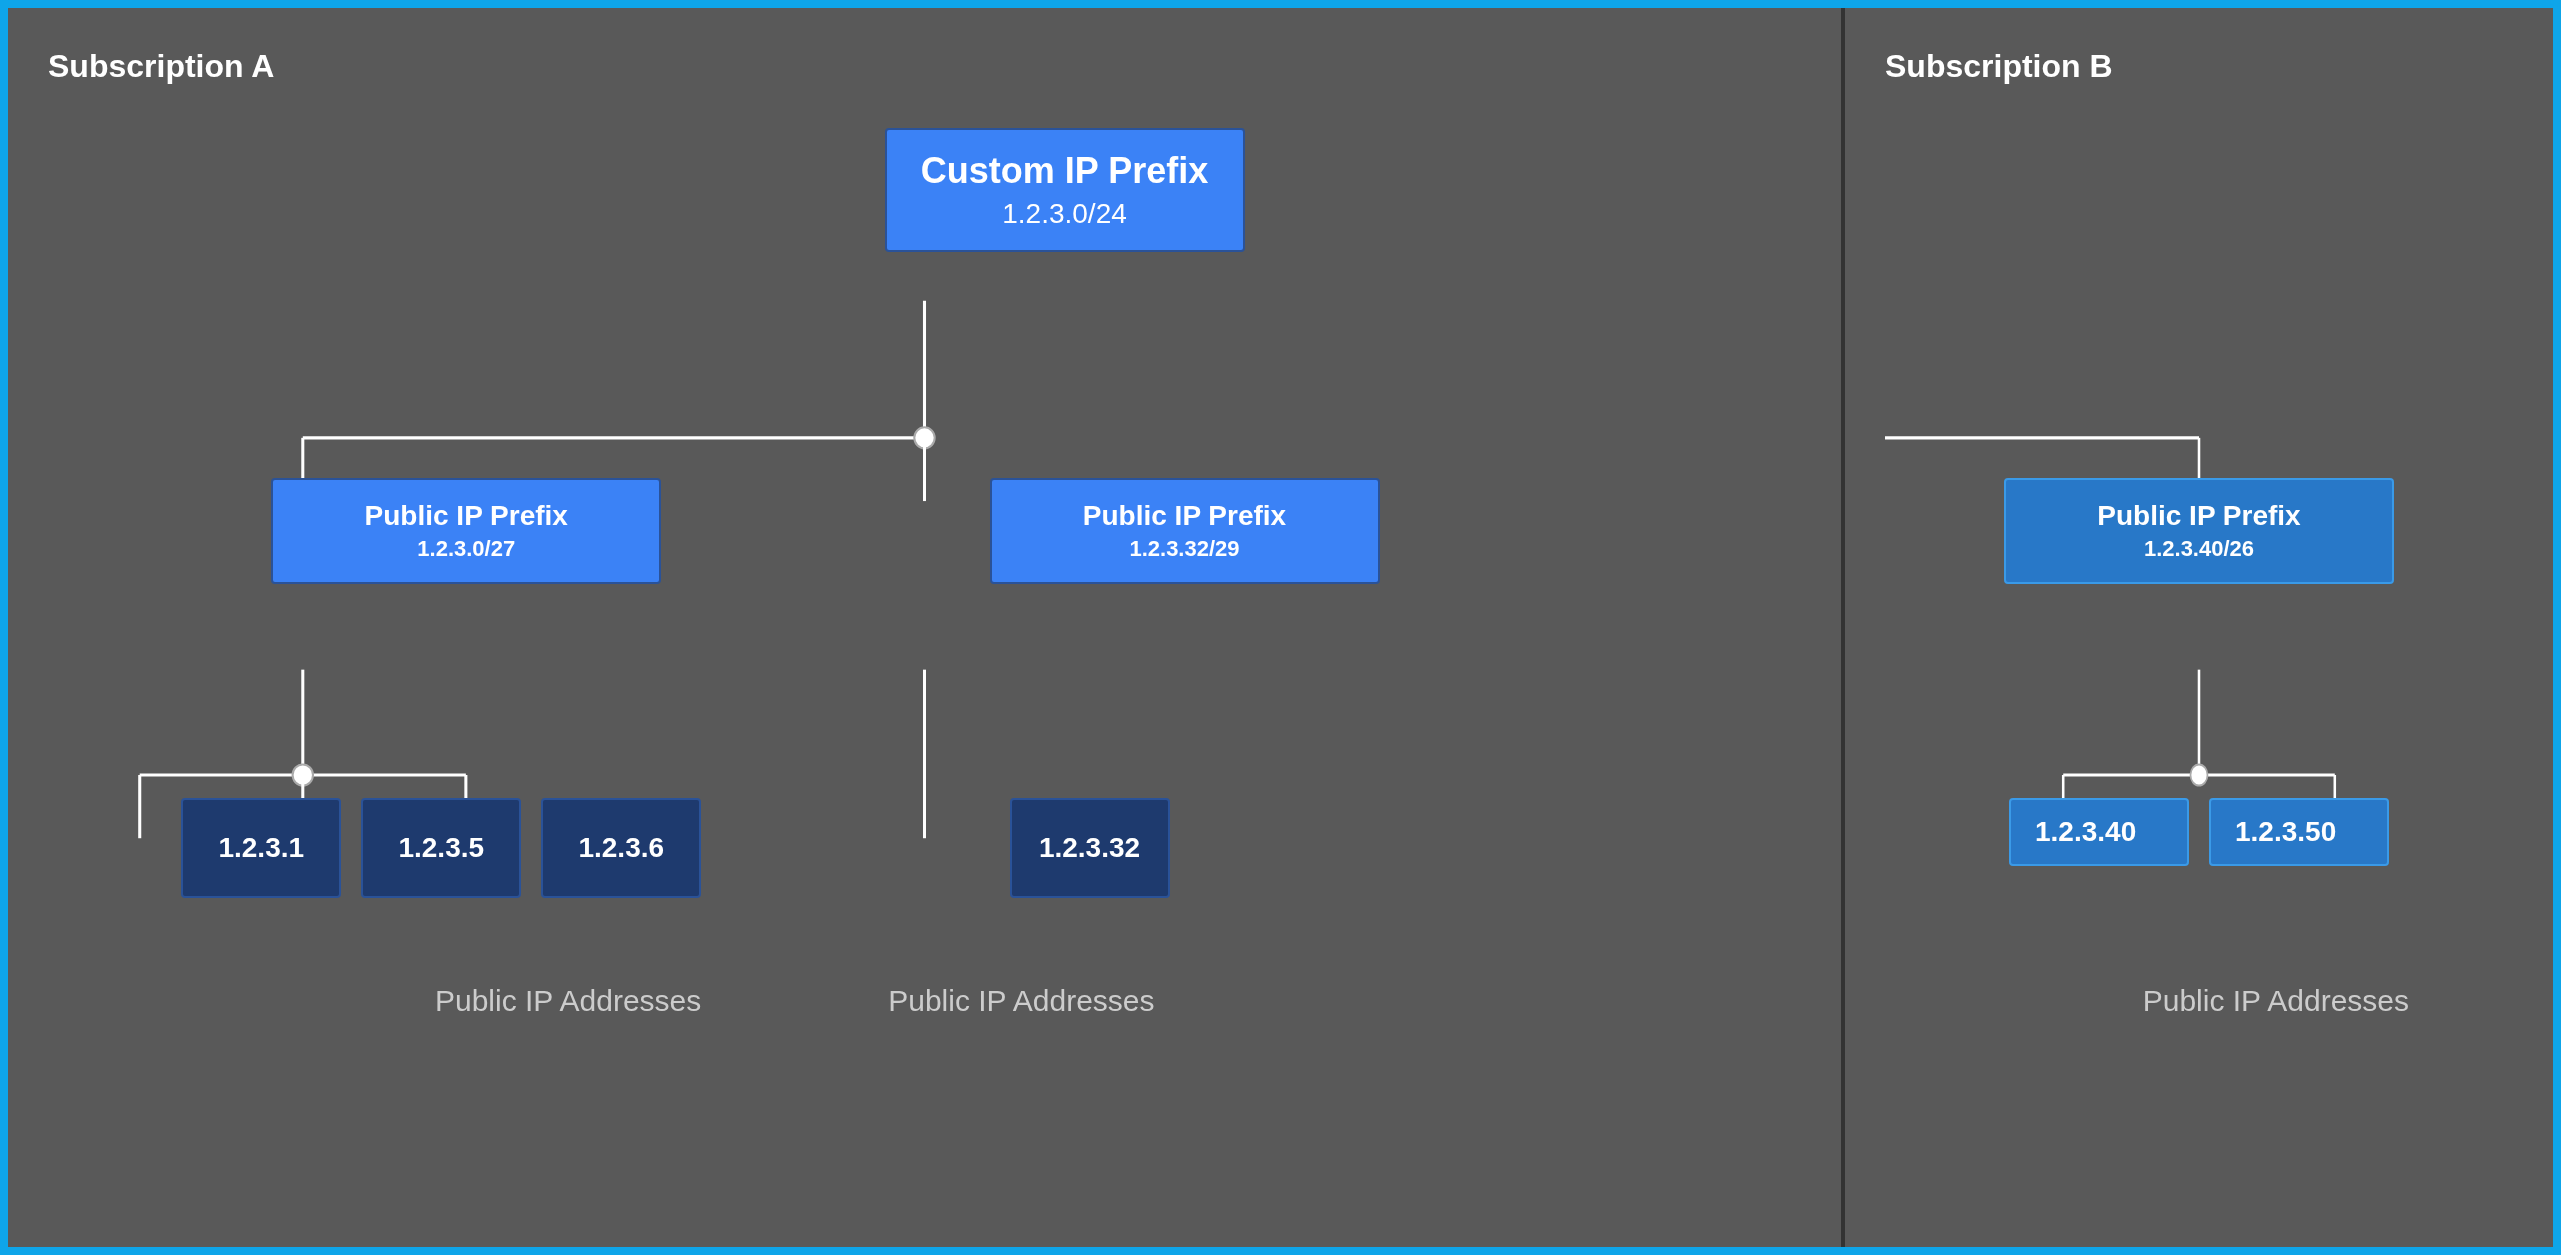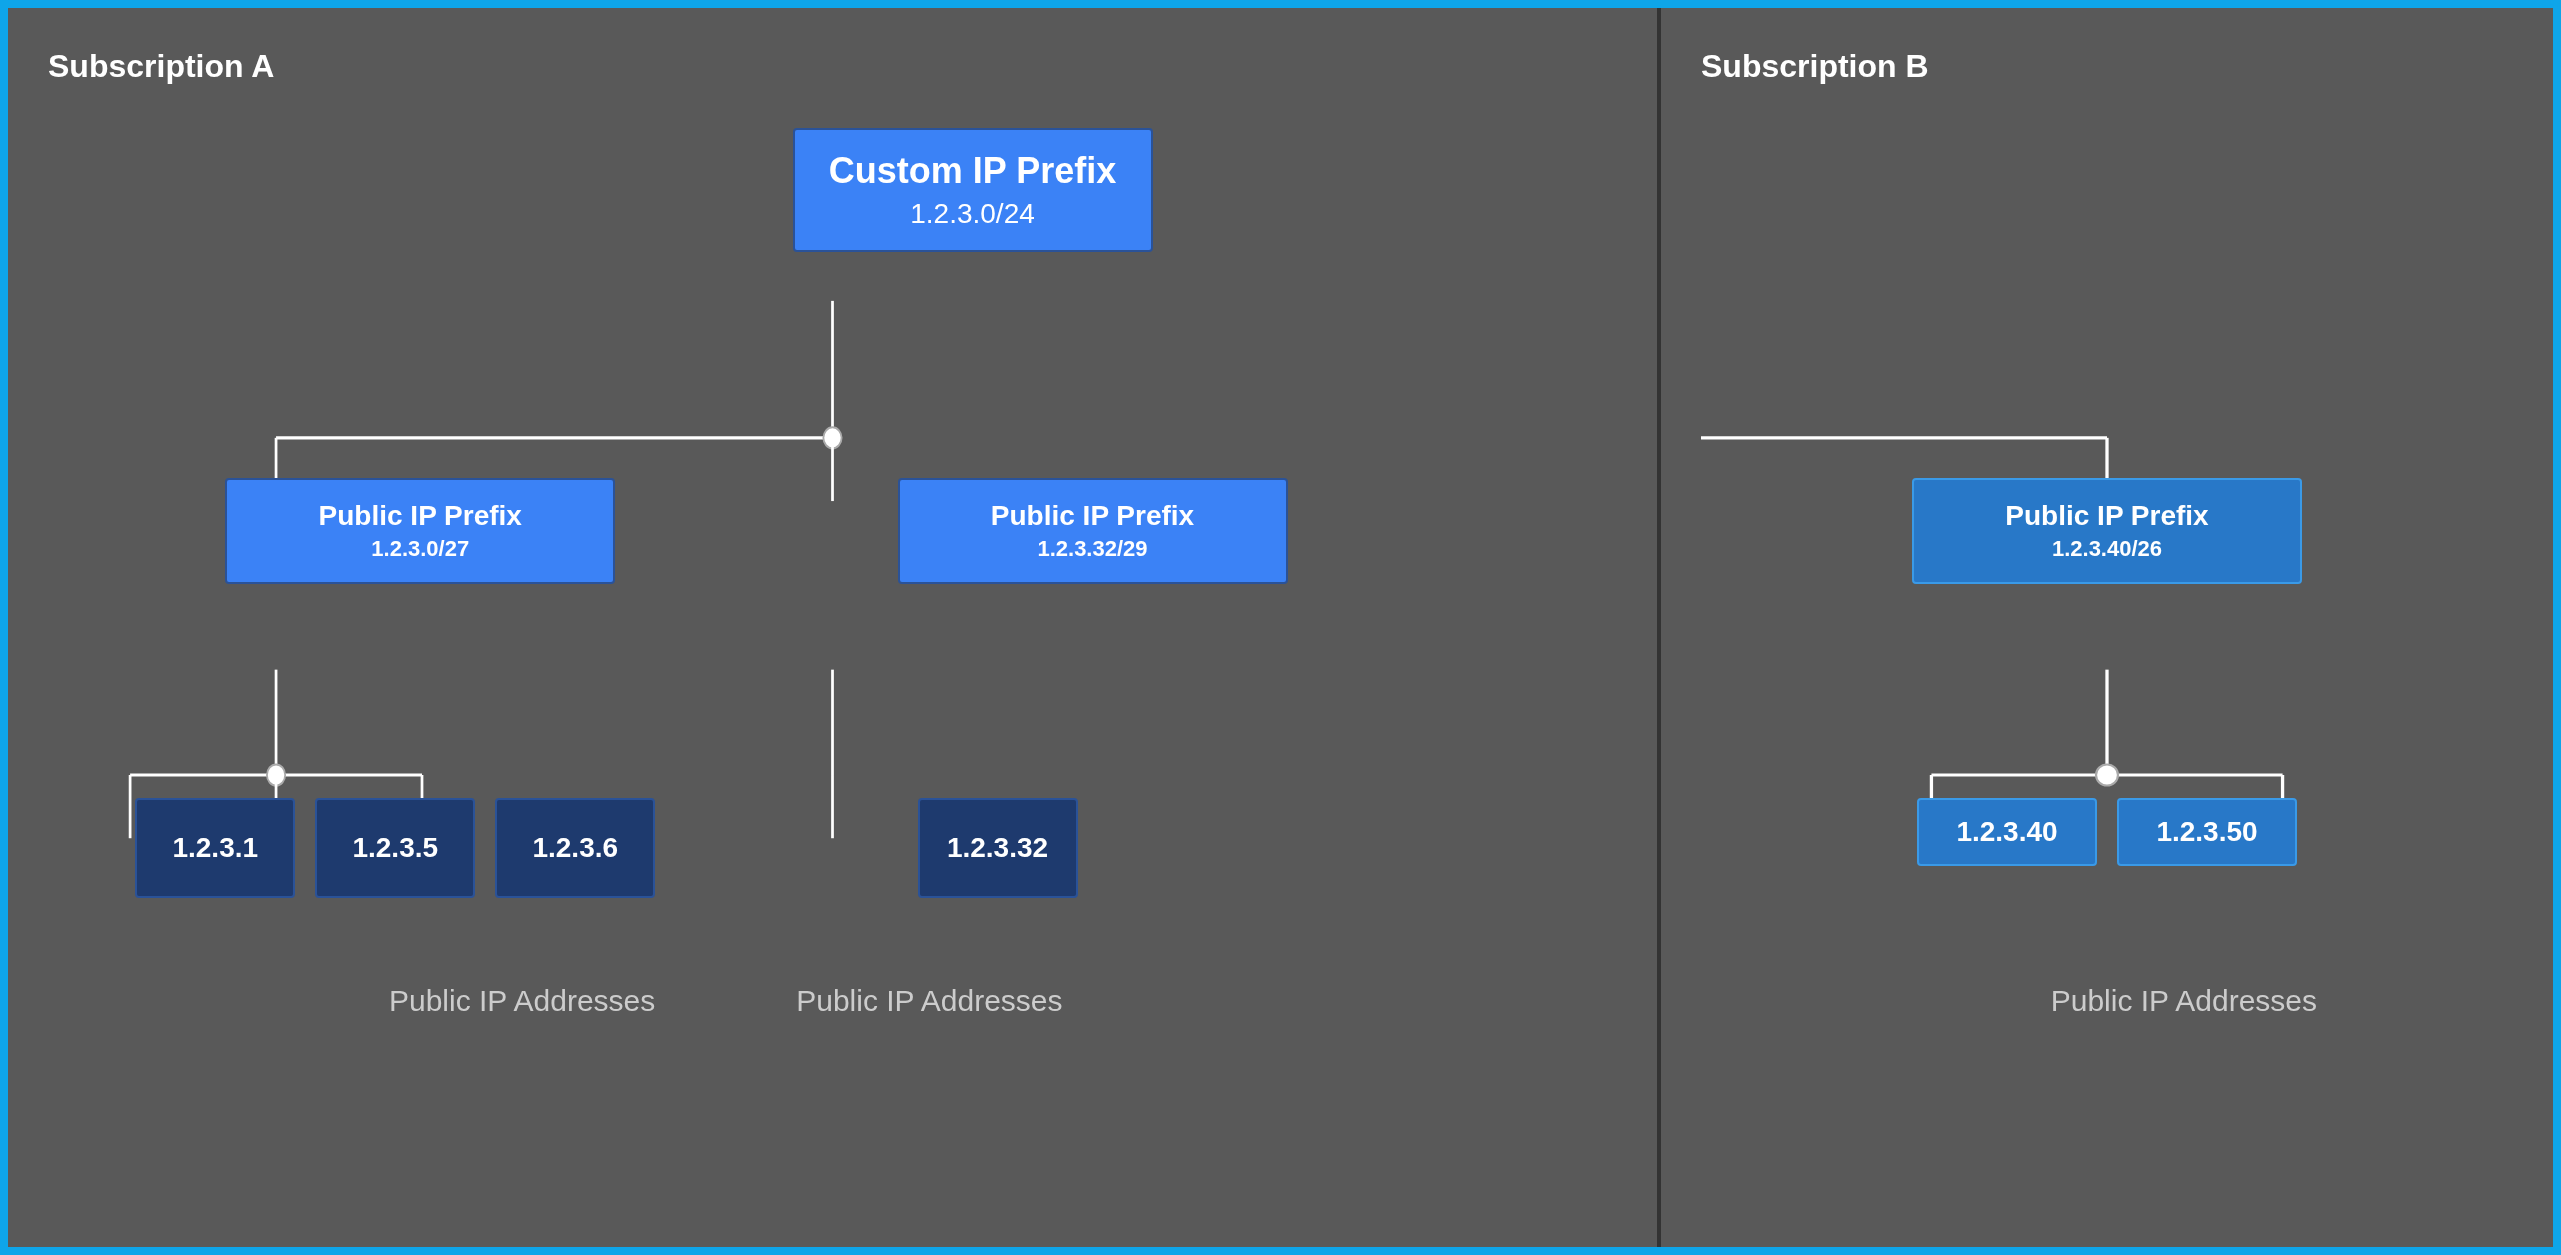--- a/index.html
+++ b/index.html
@@ -21,21 +21,21 @@
 
     .subscription-a {
       flex: 1;
       background: #595959;
       border-right: 4px solid #333;
       position: relative;
       padding: 40px;
     }
 
     .subscription-b {
-      width: 892px;
+      width: 708px;
       background: #595959;
       position: relative;
       padding: 40px;
     }
 
     .subscription-label {
       color: #ffffff;
       font-size: 32px;
       font-weight: 600;
       margin-bottom: 20px;
@@ -92,21 +92,20 @@
       font-size: 28px;
       font-weight: 600;
       min-width: 160px;
     }
 
     .ip-small-box-bright {
       background: #2878c8;
       color: white;
       border: 2px solid #3a9ae8;
       border-radius: 4px;
-      text-align: center;
       padding: 16px 24px;
       font-size: 28px;
       font-weight: 600;
       min-width: 180px;
     }
 
     
     .connectors-svg {
       position: absolute;
       top: 0;

